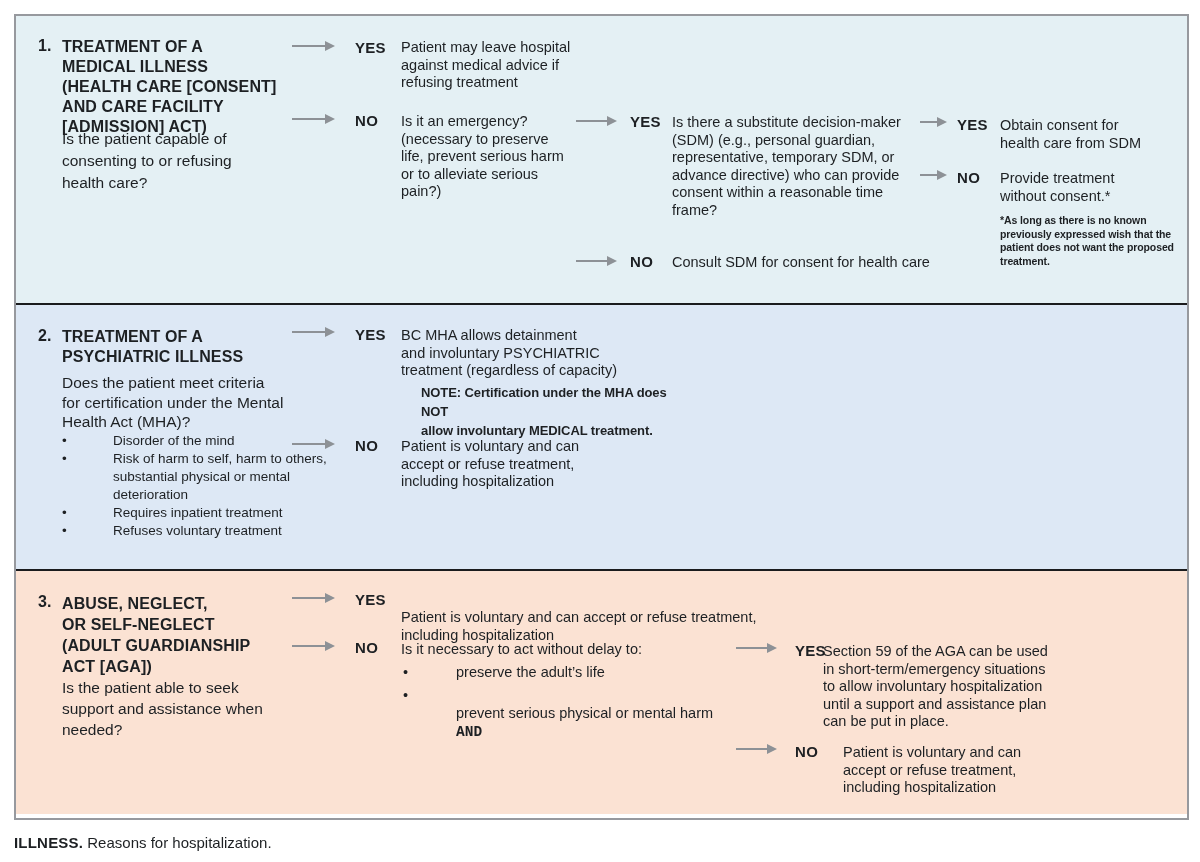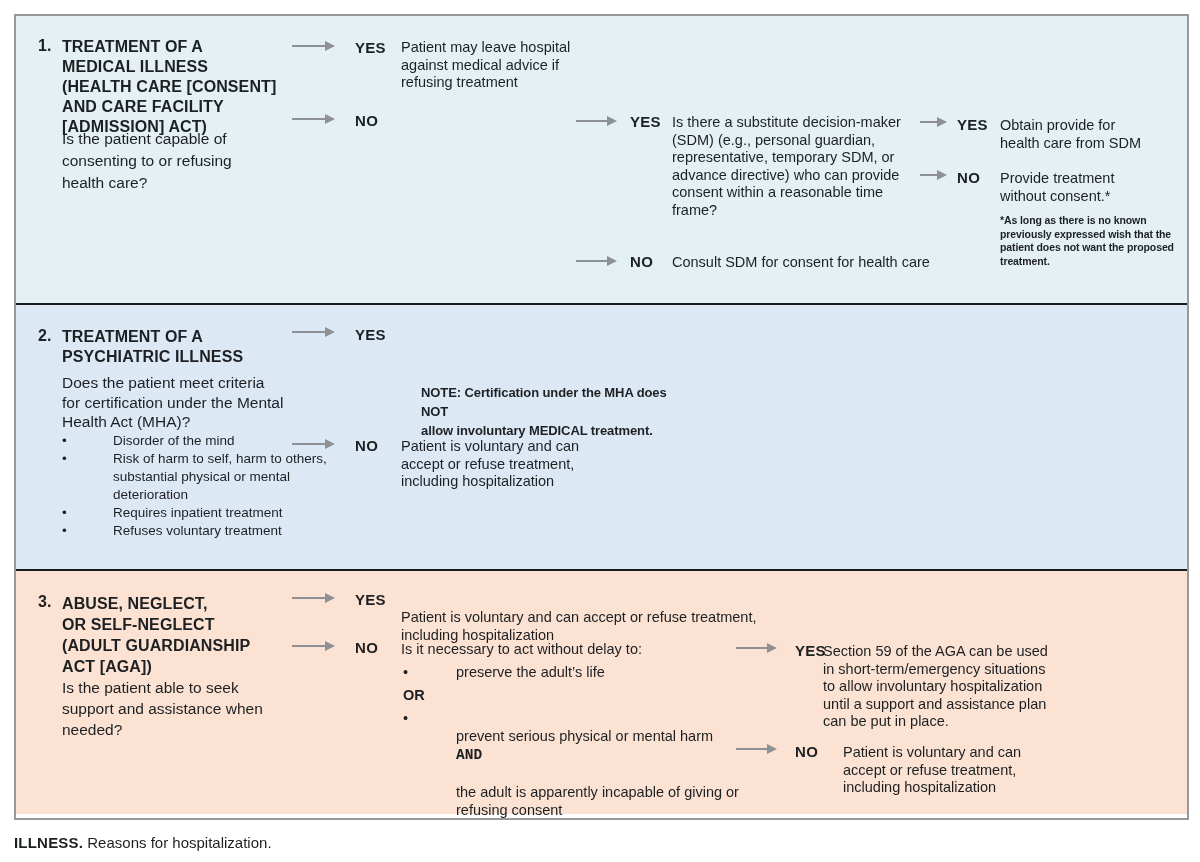--- a/index.html
+++ b/index.html
@@ -71,37 +71,42 @@
 health care?</div>
 
     <div class="arrow w33" style="left:276px;top:29px;"></div>
     <div class="lbl" style="left:339px;top:23px;">YES</div>
     <div class="txt" style="left:385px;top:23px;">Patient may leave hospital
 against medical advice if
 refusing treatment</div>
 
     <div class="arrow w33" style="left:276px;top:102px;"></div>
     <div class="lbl" style="left:339px;top:96px;">NO</div>
+    <div class="txt" style="left:385px;top:97px;">Is it an emergency?
+(necessary to preserve
+life, prevent serious harm
+or to alleviate serious
+pain?)</div>
 
     <div class="arrow w31" style="left:560px;top:104px;"></div>
     <div class="lbl" style="left:614px;top:97px;">YES</div>
     <div class="txt" style="left:656px;top:98px;">Is there a substitute decision-maker
 (SDM) (e.g., personal guardian,
 representative, temporary SDM, or
 advance directive) who can provide
 consent within a reasonable time
 frame?</div>
 
     <div class="arrow w31" style="left:560px;top:244px;"></div>
     <div class="lbl" style="left:614px;top:237px;">NO</div>
     <div class="txt" style="left:656px;top:238px;">Consult SDM for consent for health care</div>
 
     <div class="arrow w17" style="left:904px;top:105px;"></div>
     <div class="lbl" style="left:941px;top:100px;">YES</div>
-    <div class="txt" style="left:984px;top:101px;">Obtain provide for
+    <div class="txt" style="left:984px;top:101px;">Obtain consent for
 health care from SDM</div>
 
     <div class="arrow w17" style="left:904px;top:158px;"></div>
     <div class="lbl" style="left:941px;top:153px;">NO</div>
     <div class="txt" style="left:984px;top:154px;">Provide treatment
 without consent.*</div>
     <div class="fine" style="left:984px;top:198px;">*As long as there is no known
 previously expressed wish that the
 patient does not want the proposed
 treatment.</div>
@@ -128,20 +133,23 @@
           <div class="ctxt">Requires inpatient treatment</div>
         </div>
       <div class="crit">
           <span class="dot"></span>
           <div class="ctxt">Refuses voluntary treatment</div>
         </div>
     </div>
 
     <div class="arrow w33" style="left:276px;top:315px;"></div>
     <div class="lbl" style="left:339px;top:310px;">YES</div>
+    <div class="txt" style="left:385px;top:311px;">BC MHA allows detainment
+and involuntary PSYCHIATRIC
+treatment (regardless of capacity)</div>
     <div class="note" style="left:385px;top:367px;">
       <span class="nl">NOTE:</span>
       <span class="nt">Certification under the MHA does NOT
 allow involuntary MEDICAL treatment.</span>
     </div>
 
     <div class="arrow w33" style="left:276px;top:427px;"></div>
     <div class="lbl" style="left:339px;top:421px;">NO</div>
     <div class="txt" style="left:385px;top:422px;">Patient is voluntary and can
 accept or refuse treatment,
@@ -162,28 +170,25 @@
 including hospitalization</div>
 
     <div class="arrow w33" style="left:276px;top:629px;"></div>
     <div class="lbl" style="left:339px;top:623px;">NO</div>
     <div class="s3no" style="left:385px;top:624px;">
       <div class="q">Is it necessary to act without delay to:</div>
       <div class="crit">
           <span class="dot"></span>
           <div class="ctxt">preserve the adult’s life</div>
         </div>
-      <div class="orand">OR</div>
       <div class="crit">
         <span class="dot"></span>
         <div class="ctxt">
           <span>prevent serious physical or mental harm</span>
           <div class="orand andl">AND</div>
-          <div class="pre">the adult is apparently incapable of giving or
-refusing consent</div>
         </div>
       </div>
     </div>
 
     <div class="arrow w31" style="left:720px;top:631px;"></div>
     <div class="lbl" style="left:779px;top:626px;">YES</div>
     <div class="txt" style="left:807px;top:627px;">Section 59 of the AGA can be used
 in short-term/emergency situations
 to allow involuntary hospitalization
 until a support and assistance plan

